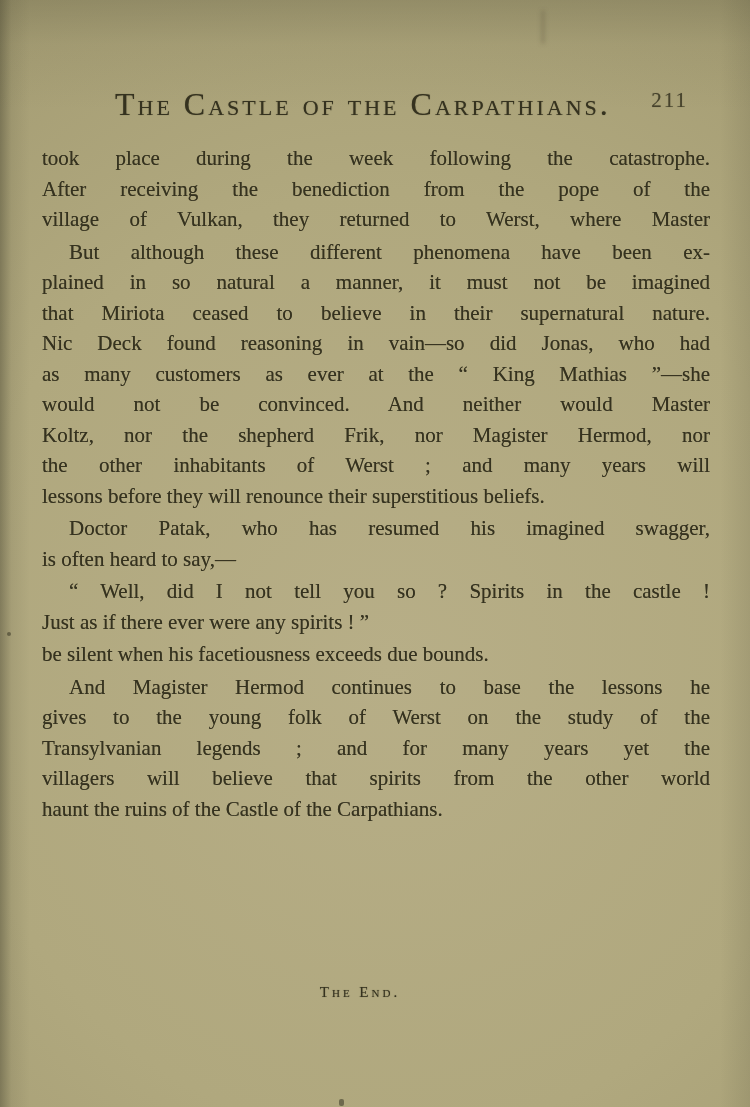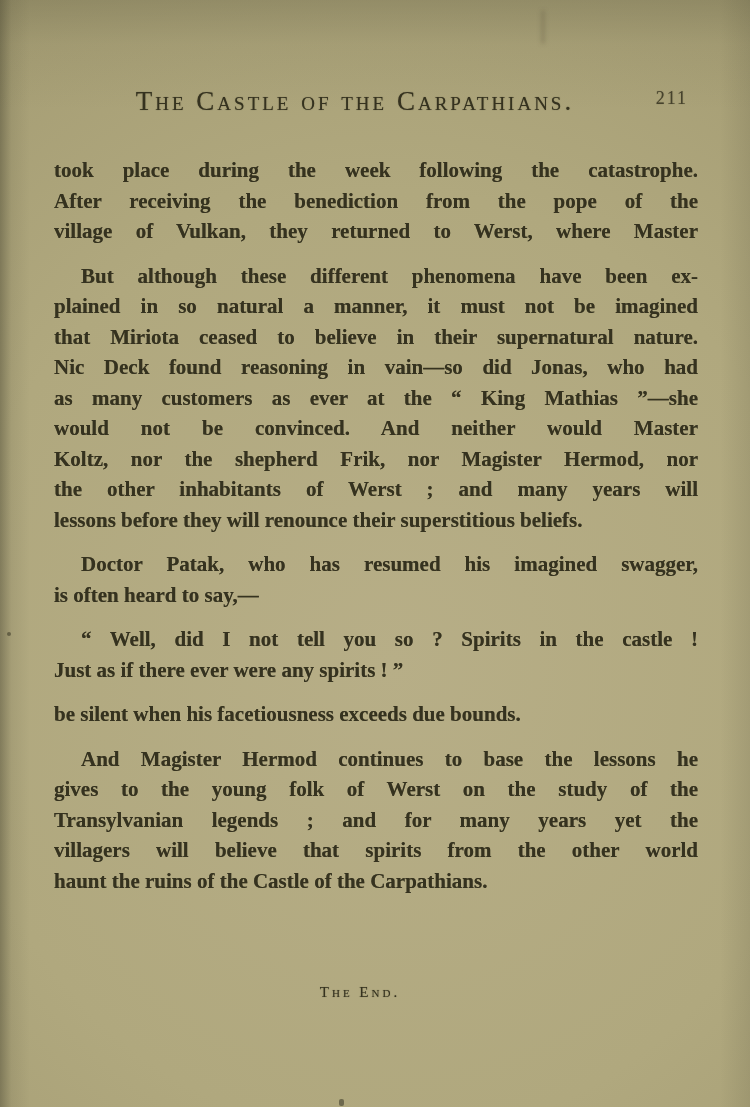--- a/index.html
+++ b/index.html
@@ -22,43 +22,43 @@
       radial-gradient(ellipse 130% 95% at 52% 60%, #b7ae87 0%, #b0a87e 45%, #a39b72 78%, #948d65 100%);
     color: #35321f;
   }
   .running-head {
     position: absolute;
     top: 86px;
     left: 115px;
     width: 480px;
     text-align: center;
     font-variant: small-caps;
-    font-size: 27px;
+    font-size: 32px;
     letter-spacing: 3px;
     white-space: nowrap;
     text-shadow: 0 0 1px rgba(53,50,31,0.55);
   }
   .folio {
     position: absolute;
     top: 88px;
     right: 62px;
-    font-size: 18px;
+    font-size: 21px;
     letter-spacing: 2px;
     opacity: 0.85;
     text-shadow: 0 0 1px rgba(53,50,31,0.5);
   }
   .body-text {
     position: absolute;
     top: 141px;
     left: 40px;
     width: 672px;
     font-size: 21px;
     text-shadow: 0 0 0.6px rgba(53,50,31,0.6);
   }
-  .paragraph { margin: 14px; font-weight: bold; }
+  .paragraph { margin: 2px; }
   .line {
     height: 30.5px;
     line-height: 30.5px;
     text-align: justify;
     text-align-last: justify;
     white-space: normal;
   }
   .line.indent { padding-left: 27px; }
   .line.para-end { text-align-last: left; }
   .the-end {

